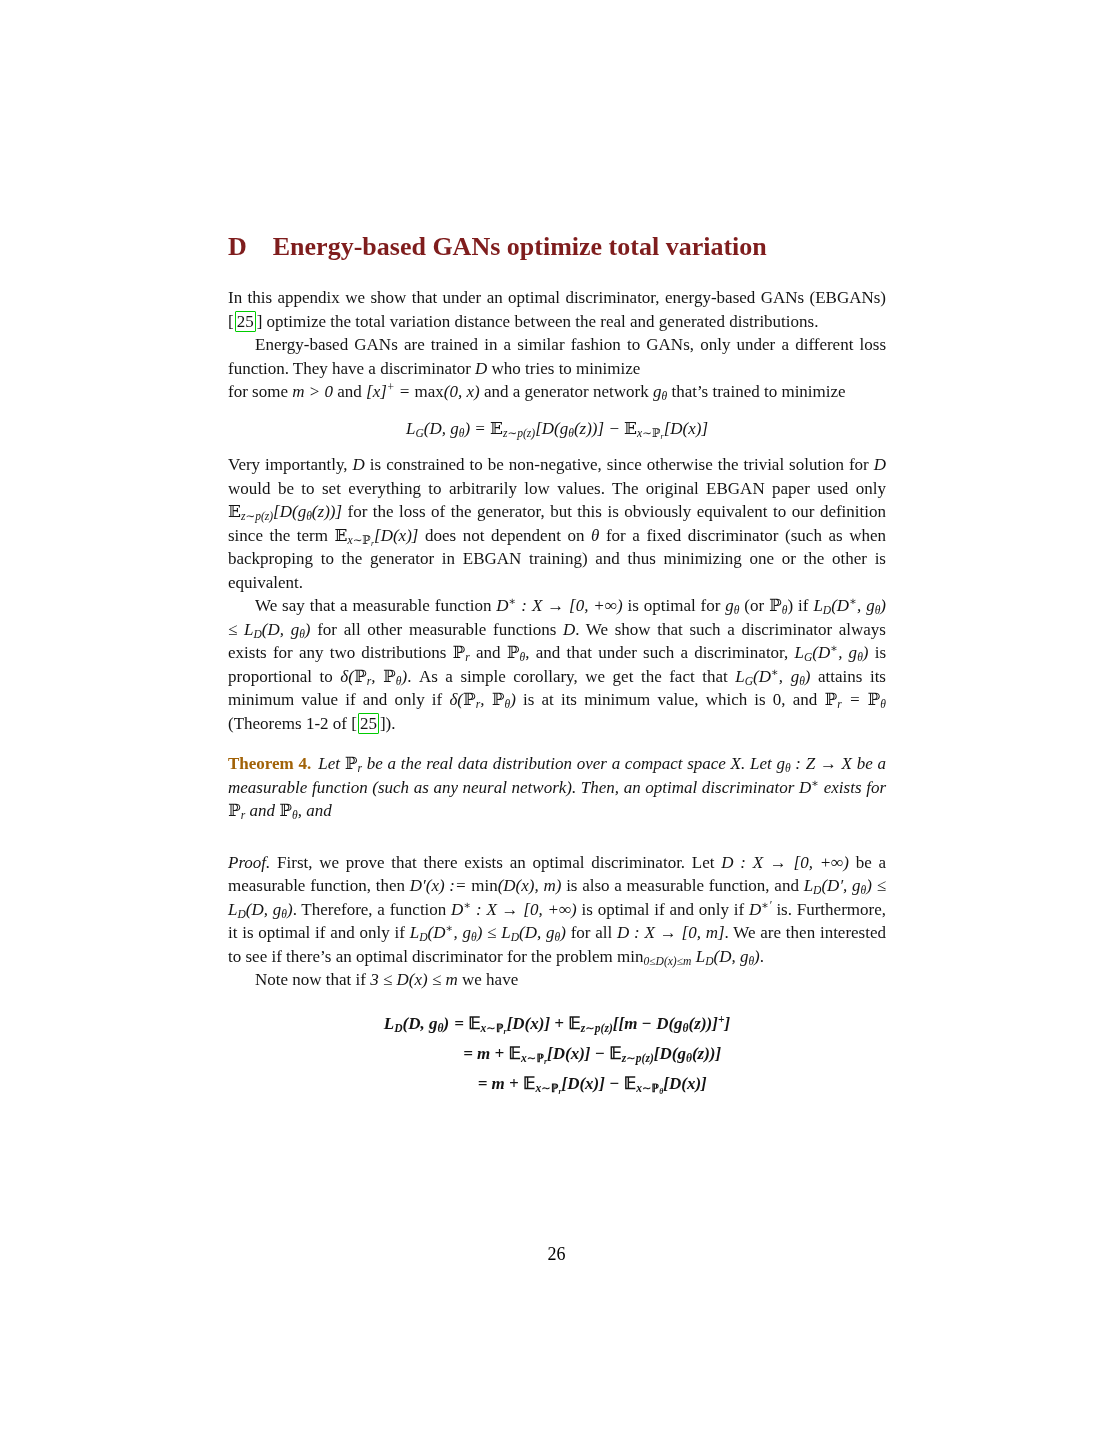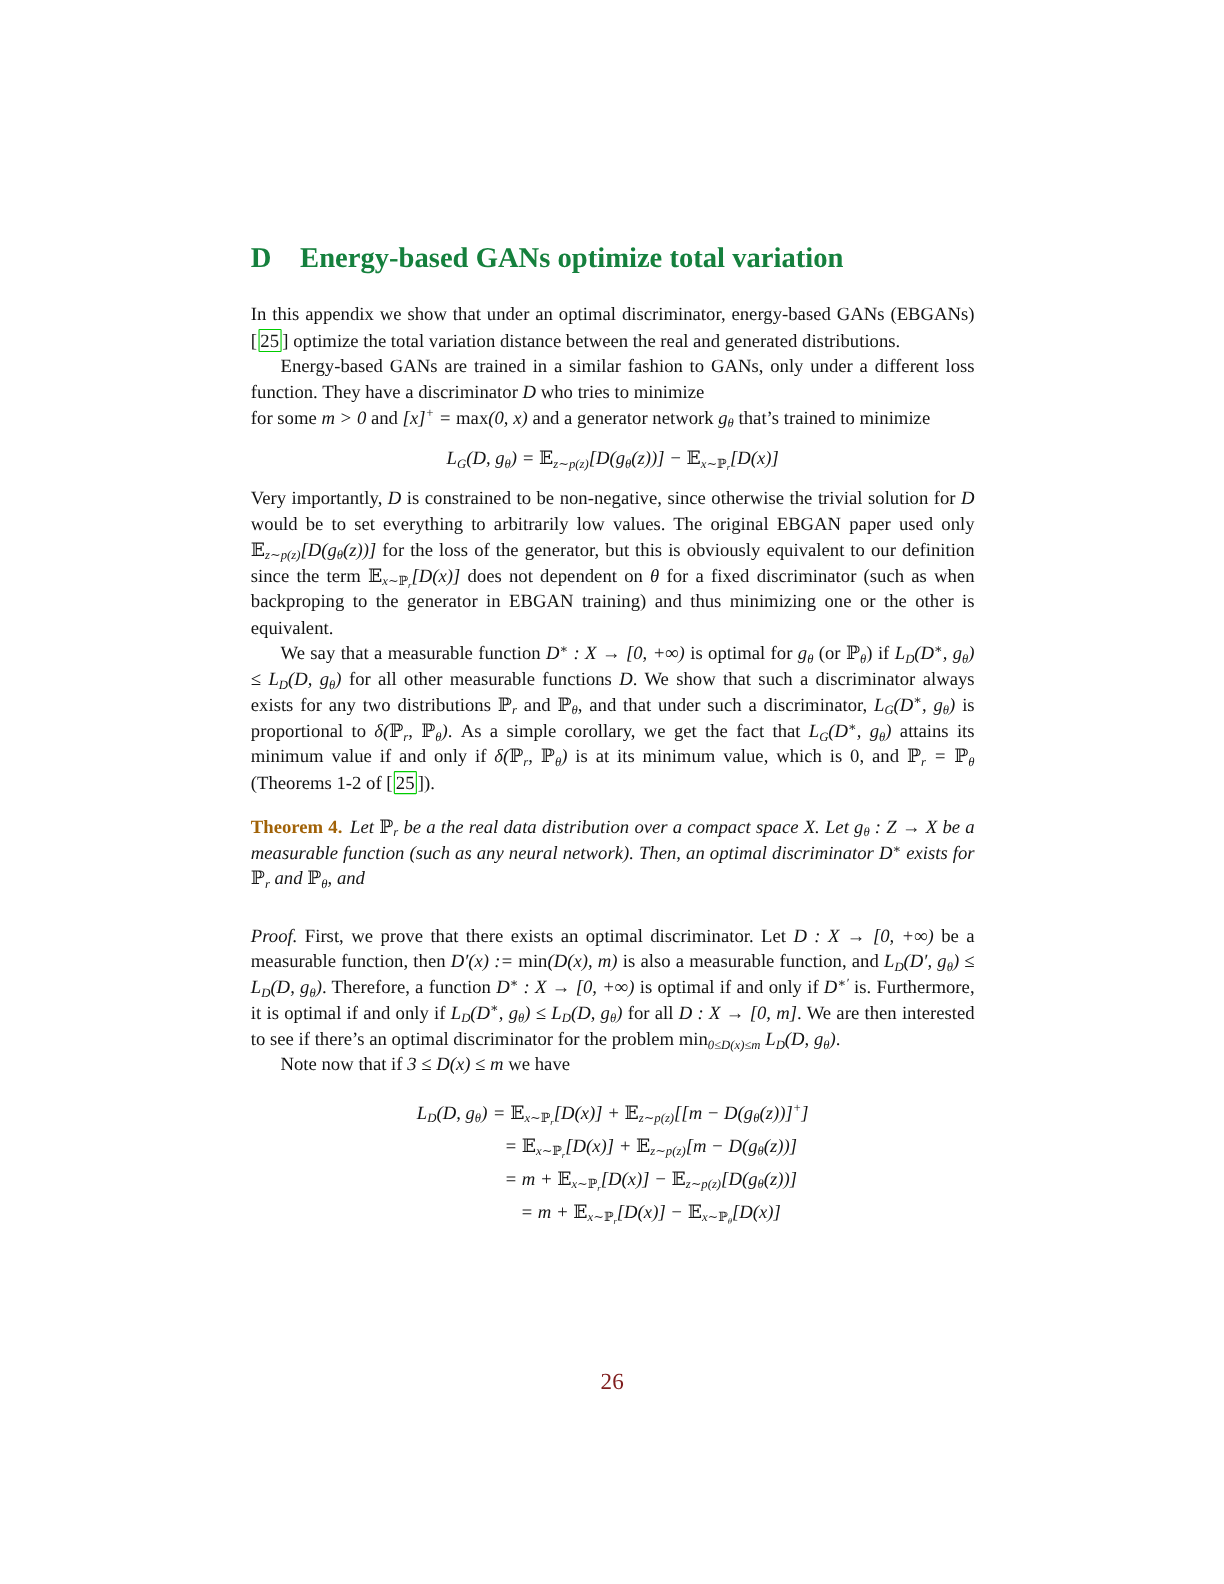--- a/index.html
+++ b/index.html
@@ -6,21 +6,21 @@
   html, body { margin: 0; padding: 0; background: #ffffff; }
   body {
     width: 1113px; height: 1440px; position: relative;
     font-family: "Liberation Serif", "DejaVu Serif", serif;
     color: #141414;
   }
   .content {
     position: absolute; left: 228px; top: 220px; width: 658px;
     font-size: 17px; line-height: 23.5px;
   }
-  .heading { margin: 0 0 24px 0; font-size: 26px; line-height: 30px; font-weight: bold; color: #15803d; }
+  .heading { margin: 12px 0 24px 0; font-size: 26px; line-height: 30px; font-weight: bold; color: #7f1d1d; }
   .secnum { margin-right: 26px; }
   .para { margin: 0; text-align: justify; }
   .indent { text-indent: 27px; }
   .mi { font-style: italic; }
   .rm { font-style: normal; }
   sub, sup { line-height: 0; font-size: 68%; }
   sub { vertical-align: -0.3em; }
   sup { vertical-align: 0.5em; }
   .cite {
     border: 1.5px solid var(--cite);
@@ -28,27 +28,27 @@
     border-radius: 1px;
     font-style: normal;
   }
   .equation { text-align: center; margin: 13px 0; white-space: nowrap; }
   .frac { display: inline-block; vertical-align: -0.7em; text-align: center; line-height: 1.1; margin: 0 3px; }
   .frac .num { display: block; border-bottom: 1px solid #000; padding: 0 3px; font-style: italic; }
   .frac .den { display: block; }
   .theorem { margin: 17px 0 10px 0; }
   .thmlabel { font-style: normal; margin-right: 7px; color: #a16207; }
   .proof { margin-top: 28px; }
-  .eqnarray { margin: 17px auto 12px auto; display: table; line-height: 30px; }
+  .eqnarray { margin: 17px auto 12px auto; display: table; line-height: 30px; font-weight: bold; }
   .eqrow { display: table-row; }
   .eqlhs { display: table-cell; text-align: right; white-space: nowrap; }
   .eqrhs { display: table-cell; text-align: center; white-space: nowrap; padding-left: 5px; }
   .pagenum {
     position: absolute; top: 1244px; left: 0; width: 100%;
-    text-align: center; font-size: 21px; color: #7f1d1d;
+    text-align: center; font-size: 18px; color: #000000;
   }
 </style>
 </head>
 <body>
 
 <div class="page">
   <div class="content">
 
     <h1 class="heading"><span class="secnum">D</span><span class="sectitle">Energy-based GANs optimize total variation</span></h1>
 
@@ -69,21 +69,20 @@
     <p class="para proof"><span class="mi">Proof.</span> First, we prove that there exists an optimal discriminator. Let <span class="mi">D : X → [0, +∞)</span> be a measurable function, then <span class="mi">D′(x) := <span class="rm">min</span>(D(x), m)</span> is also a measurable function, and <span class="mi">L<sub>D</sub>(D′, g<sub>θ</sub>) ≤ L<sub>D</sub>(D, g<sub>θ</sub>)</span>. Therefore, a function <span class="mi">D<sup>∗</sup> : X → [0, +∞)</span> is optimal if and only if <span class="mi">D<sup>∗′</sup></span> is. Furthermore, it is optimal if and only if <span class="mi">L<sub>D</sub>(D<sup>∗</sup>, g<sub>θ</sub>) ≤ L<sub>D</sub>(D, g<sub>θ</sub>)</span> for all <span class="mi">D : X → [0, m]</span>. We are then interested to see if there’s an optimal discriminator for the problem <span class="mi"><span class="rm">min</span><sub>0≤D(x)≤m</sub> L<sub>D</sub>(D, g<sub>θ</sub>)</span>.</p>
     <p class="para indent">Note now that if <span class="mi">3 ≤ D(x) ≤ m</span> we have</p>
 
     <div class="eqnarray">
       <div class="eqrow">
           <span class="eqlhs"><span class="mi">L<sub>D</sub>(D, g<sub>θ</sub>) </span></span>
           <span class="eqrhs"><span class="mi">= <span class="rm">𝔼</span><sub>x∼<span class="rm">ℙ</span><sub>r</sub></sub>[D(x)] + <span class="rm">𝔼</span><sub>z∼p(z)</sub>[[m − D(g<sub>θ</sub>(z))]<sup>+</sup>]</span></span>
         </div>
       <div class="eqrow">
           <span class="eqlhs"></span>
-          <span class="eqrhs"><span class="mi">= <span class="rm">𝔼</span><sub>x∼<span class="rm">ℙ</span><sub>r</sub></sub>[D(x)] + <span class="rm">𝔼</span><sub>z∼p(z)</sub>[m − D(g<sub>θ</sub>(z))]</span></span>
         </div>
       <div class="eqrow">
           <span class="eqlhs"></span>
           <span class="eqrhs"><span class="mi">= m + <span class="rm">𝔼</span><sub>x∼<span class="rm">ℙ</span><sub>r</sub></sub>[D(x)] − <span class="rm">𝔼</span><sub>z∼p(z)</sub>[D(g<sub>θ</sub>(z))]</span></span>
         </div>
       <div class="eqrow">
           <span class="eqlhs"></span>
           <span class="eqrhs"><span class="mi">= m + <span class="rm">𝔼</span><sub>x∼<span class="rm">ℙ</span><sub>r</sub></sub>[D(x)] − <span class="rm">𝔼</span><sub>x∼<span class="rm">ℙ</span><sub>θ</sub></sub>[D(x)]</span></span>
         </div>
     </div>

